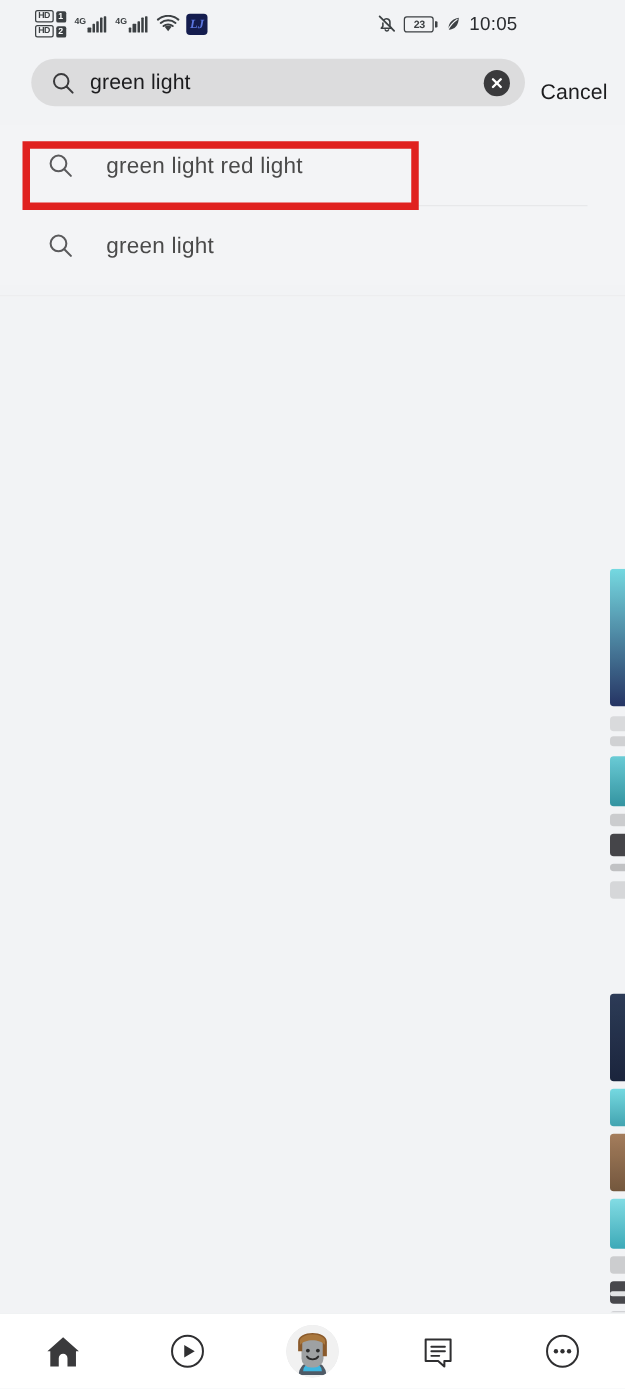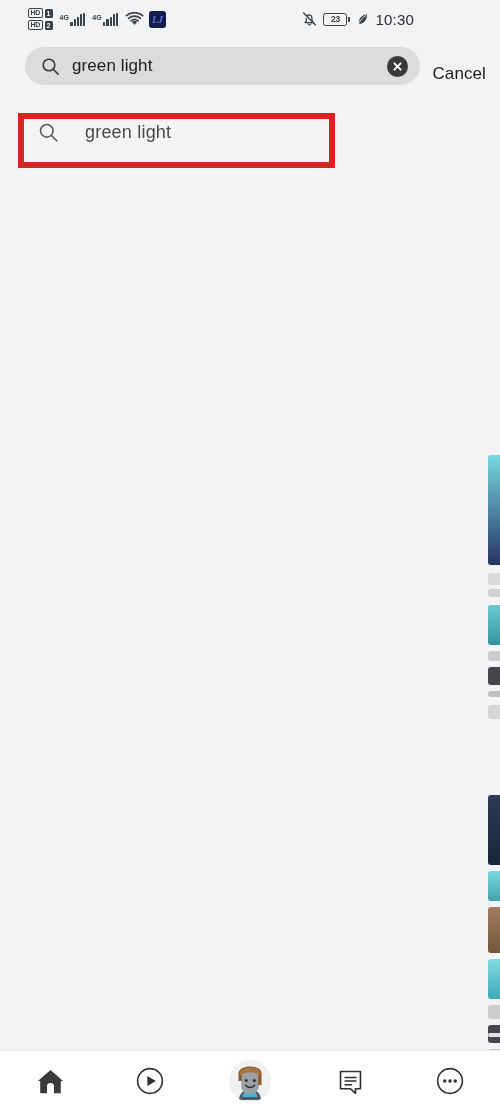--- a/index.html
+++ b/index.html
@@ -236,21 +236,21 @@
         <span class="batt-tip"></span>
       </span>
 
       <span>
         <svg width="13" height="14" viewBox="0 0 13 14">
           <path d="M11 2.2 C11 8.4 7.6 11.6 3 11.8 C2.2 8 4.4 3.4 11 2.2 Z" fill="#3c4043"></path>
           <path d="M2.2 12.2 C4 8.6 6.6 5.6 10 3.4" stroke="#f2f3f5" stroke-width="0.9" fill="none"></path>
         </svg>
       </span>
 
-      <span class="clock">10:30</span>
+      <span class="clock">10:05</span>
     </div>
   </div>
 
   <div class="searchbar">
     <div class="search-field">
       <span>
         <svg width="19" height="19" viewBox="0 0 20 20">
           <circle cx="8.4" cy="8.4" r="6.1" stroke="#3a3a3c" stroke-width="1.7" fill="none"></circle>
           <line x1="12.9" y1="12.9" x2="18" y2="18" stroke="#3a3a3c" stroke-width="1.7" stroke-linecap="round"></line>
         </svg>
@@ -261,20 +261,29 @@
           <line x1="2.6" y1="2.6" x2="9.4" y2="9.4" stroke="#fff" stroke-width="2.1" stroke-linecap="round"></line>
           <line x1="9.4" y1="2.6" x2="2.6" y2="9.4" stroke="#fff" stroke-width="2.1" stroke-linecap="round"></line>
         </svg>
       </span>
     </div>
     <span class="cancel-btn">Cancel</span>
   </div>
 
   <div class="suggestions">
 
+    <div class="sugg-row">
+      <span>
+        <svg width="21" height="21" viewBox="0 0 22 22">
+          <circle cx="9.2" cy="9.2" r="6.6" stroke="#5a5a5c" stroke-width="1.7" fill="none"></circle>
+          <line x1="14.1" y1="14.1" x2="19.6" y2="19.6" stroke="#5a5a5c" stroke-width="1.7" stroke-linecap="round"></line>
+        </svg>
+      </span>
+      <span class="sugg-text">green light red light</span>
+    </div>
 
     <div class="sugg-row">
       <span>
         <svg width="21" height="21" viewBox="0 0 22 22">
           <circle cx="9.2" cy="9.2" r="6.6" stroke="#5a5a5c" stroke-width="1.7" fill="none"></circle>
           <line x1="14.1" y1="14.1" x2="19.6" y2="19.6" stroke="#5a5a5c" stroke-width="1.7" stroke-linecap="round"></line>
         </svg>
       </span>
       <span class="sugg-text">green light</span>
     </div>

